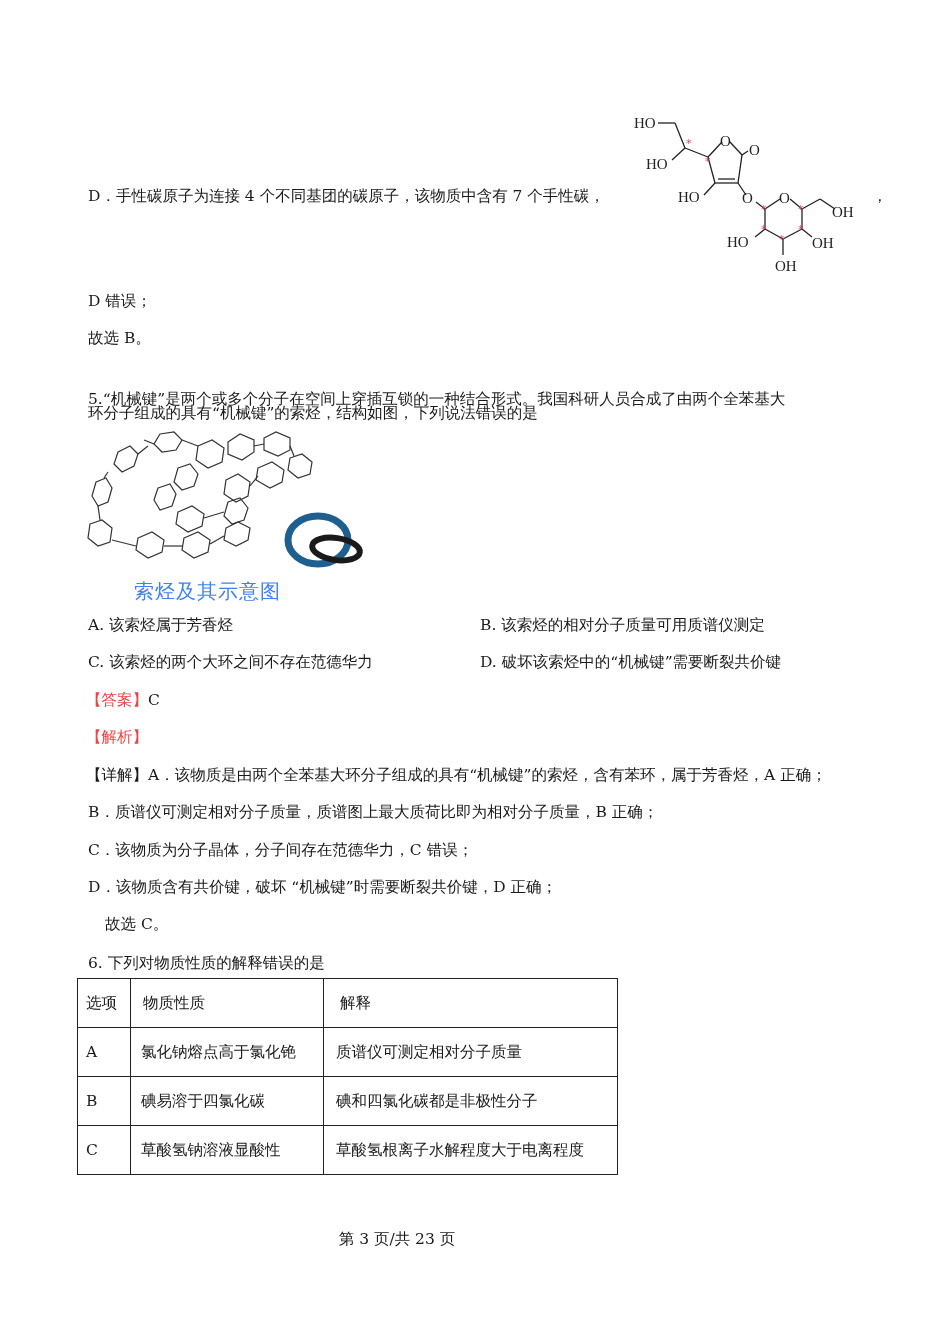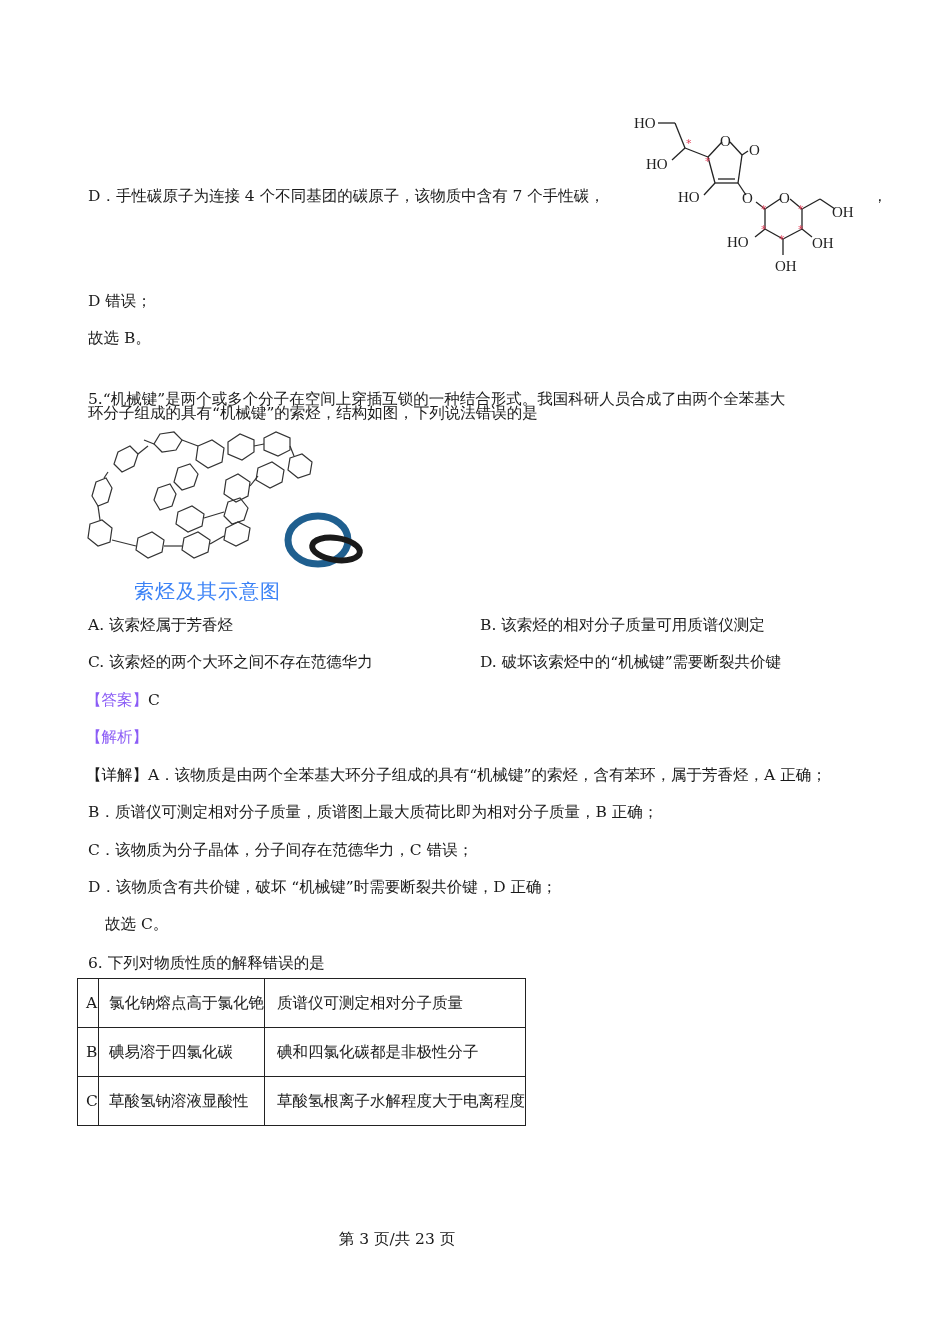--- a/index.html
+++ b/index.html
@@ -1,19 +1,19 @@
 <!DOCTYPE html>
 <html><head>
 <meta charset="utf-8">
 <style>
   html, body { margin: 0; padding: 0; background: #ffffff; }
   body { width: 950px; height: 1344px; position: relative; overflow: hidden;
          font-family: "DejaVu Serif", "Liberation Serif", serif; color: #1a1a1a; font-size: 15.5px; }
   .line { position: absolute; left: 88px; white-space: nowrap; line-height: 20px; }
-  .blue { color: #8b5cf6; }
+  .blue { color: #ef4444; }
   .mol { position: absolute; }
   .opt { position: absolute; white-space: nowrap; line-height: 20px; }
   table.q6 { position: absolute; left: 77px; top: 978px; border-collapse: collapse; }
   table.q6 td { border: 1.5px solid #222; height: 48px; padding: 0 0 0 10px; font-size: 15.5px; vertical-align: middle; }
   .footer { position: absolute; top: 1229px; left: 0; width: 794px; text-align: center; font-size: 15.5px; }
   .cap { position: absolute; left: 134px; top: 578px; font-size: 20px; color: #3b82f6; letter-spacing: 1px; }
 </style>
 </head>
 <body>
 
@@ -146,20 +146,25 @@
 </div>
 <div class="line" style="top:802px;">B．质谱仪可测定相对分子质量，质谱图上最大质荷比即为相对分子质量，B 正确；</div>
 <div class="line" style="top:840px;">C．该物质为分子晶体，分子间存在范德华力，C 错误；</div>
 <div class="line" style="top:877px;">D．该物质含有共价键，破坏 “机械键”时需要断裂共价键，D 正确；</div>
 <div class="line" style="top:914px;margin-left:17px;">故选 C。</div>
 
 <div class="line" style="top:953px;">6. 下列对物质性质的解释错误的是</div>
 
 <table class="q6">
   <tbody>
+      <tr>
+    <td style="width:44px; padding-left:8px;">选项</td>
+    <td style="width:180px; padding-left:12px;">物质性质</td>
+    <td style="width:277px; padding-left:16px;">解释</td>
+  </tr>
   <tr>
     <td style="padding-left:8px;">A</td>
     <td>氯化钠熔点高于氯化铯</td>
     <td style="padding-left:12px;">质谱仪可测定相对分子质量</td>
   </tr>
   <tr>
     <td style="padding-left:8px;">B</td>
     <td>碘易溶于四氯化碳</td>
     <td style="padding-left:12px;">碘和四氯化碳都是非极性分子</td>
   </tr>

